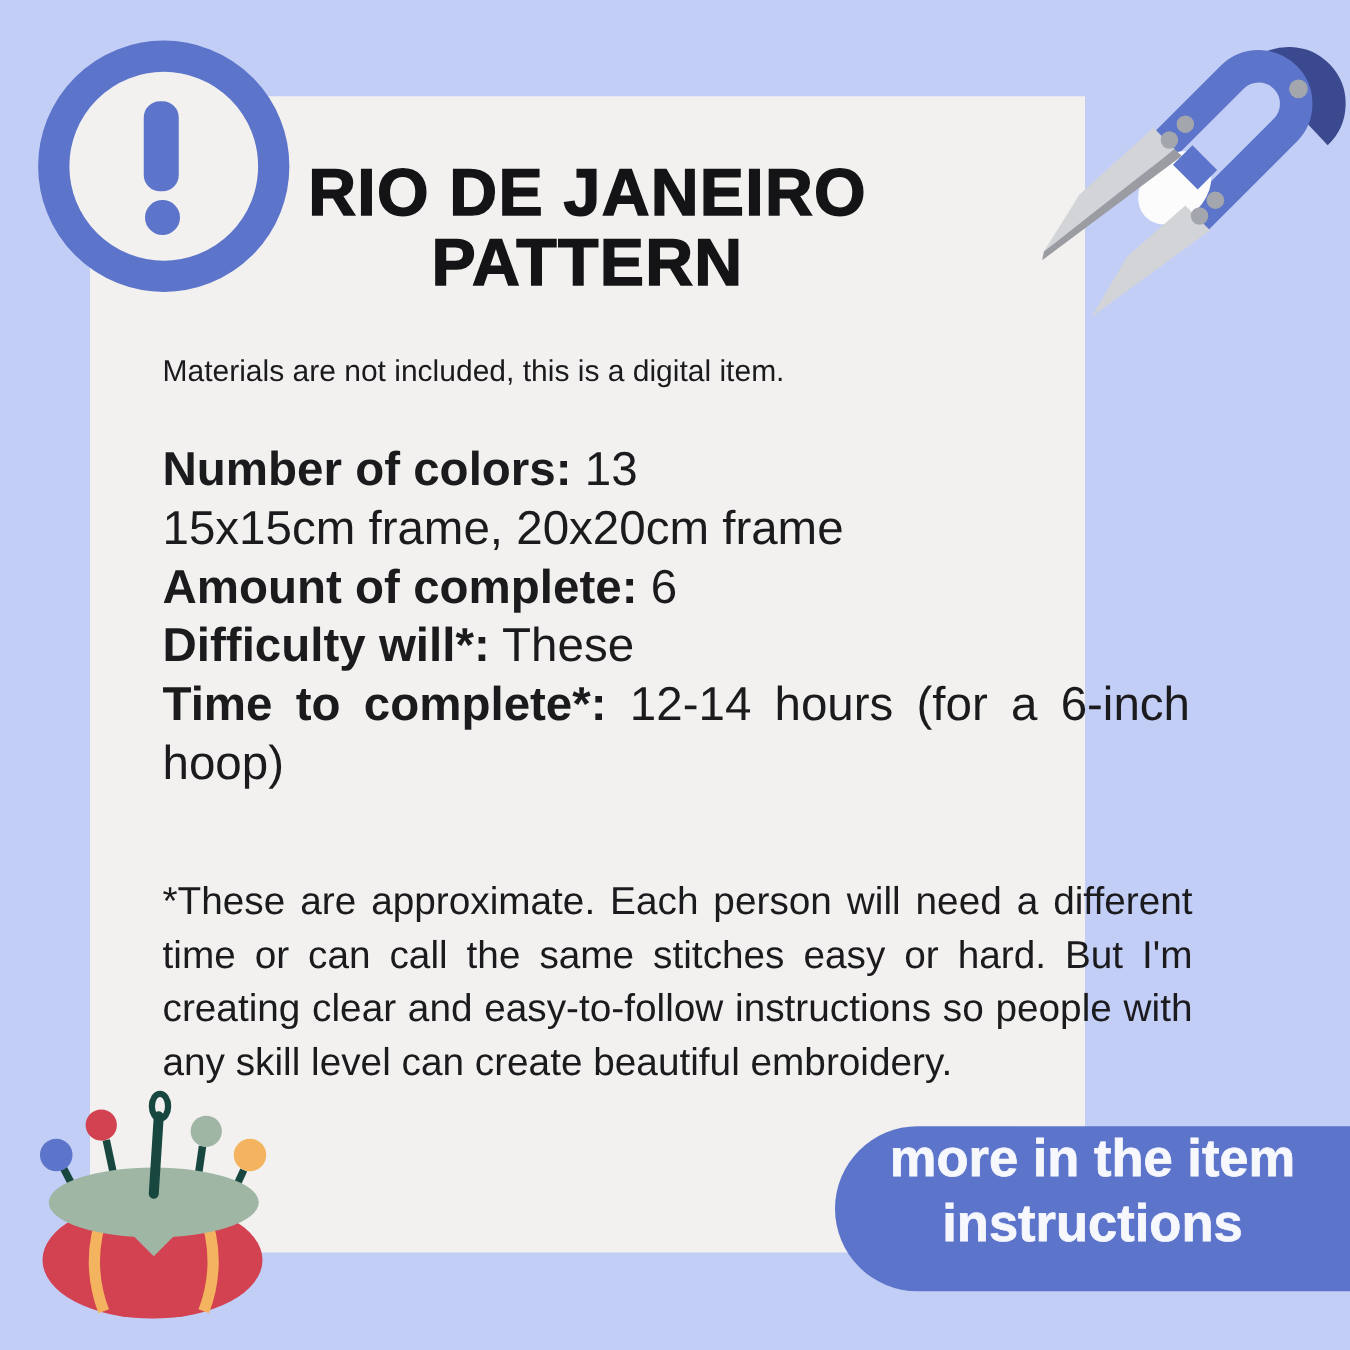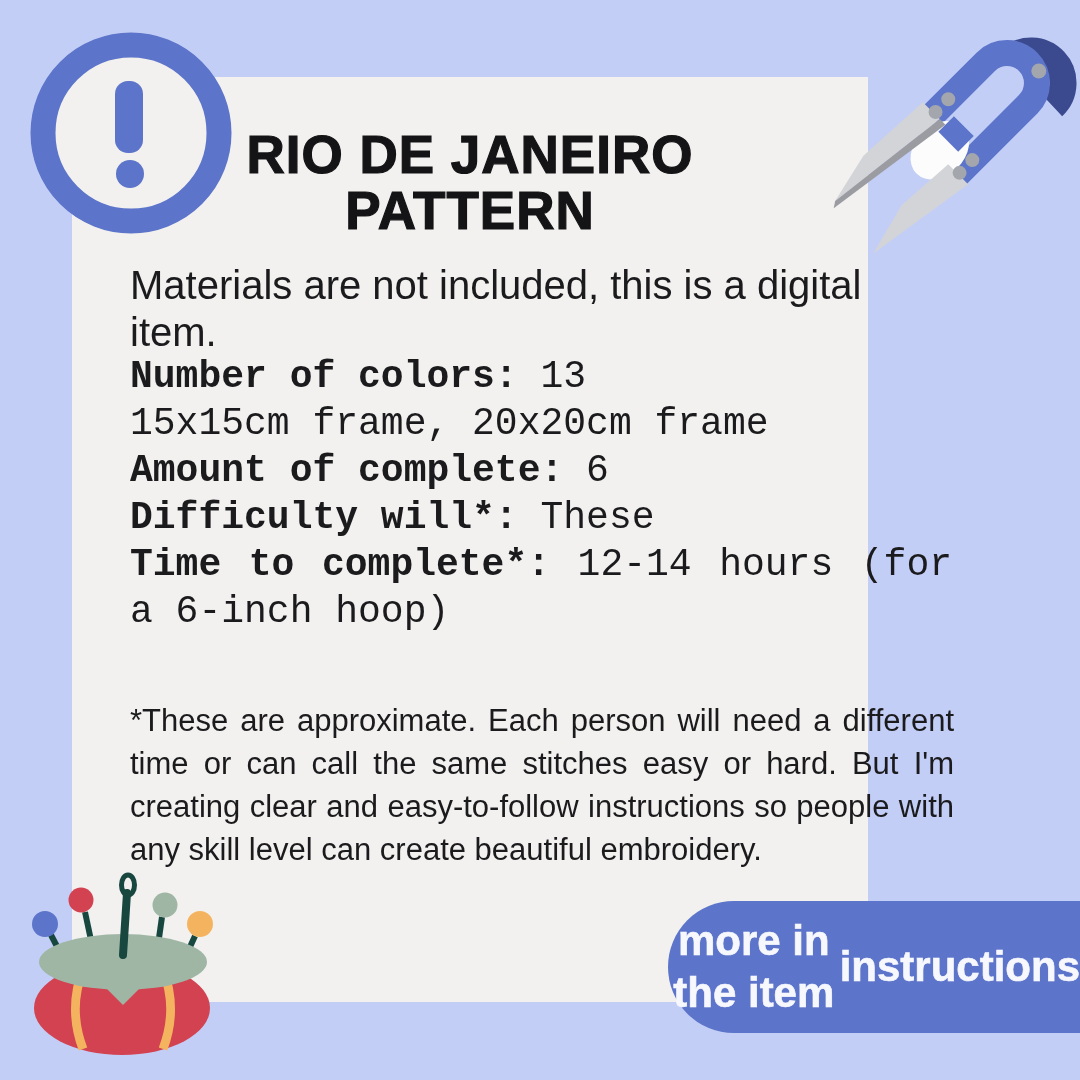--- a/index.html
+++ b/index.html
@@ -37,26 +37,26 @@
     text-align:center;
     font-weight:bold;
     font-size:53px;
     line-height:56px;
     letter-spacing:1px;
     color:#141416;
     -webkit-text-stroke:1.2px #141416;
   }
   
   .intro{
-    position:absolute;left:58px;top:185px;width:822px;
-    font-size:40px;line-height:47px;
+    position:absolute;left:58px;top:197px;width:822px;
+    font-size:24px;line-height:47px;
   }
   .details{
     position:absolute;left:58px;top:276px;width:822px;
-    font-size:38px;line-height:47px;font-family:Liberation Mono, monospace;
+    font-size:38px;line-height:47px;
   }
   .detail-line b{font-weight:bold;}
   .detail-line.stretch{text-align:justify;}
   .footnote{
     position:absolute;left:58px;top:622px;width:824px;
     font-size:31px;line-height:43px;
     text-align:justify;
   }
   
   .alert-wrap{position:absolute;left:30px;top:30px;width:205px;height:205px;}
@@ -67,21 +67,21 @@
     transform-origin:80px 150px;
   }
   
   .pincushion-wrap{position:absolute;left:15px;top:855px;width:210px;height:200px;}
   
   .cta{
     position:absolute;left:668px;top:901px;right:0;height:132px;
     background:var(--accent);
     border:none;
     border-radius:66px 0 0 66px;
-    display:flex;flex-direction:row;align-items:center;justify-content:flex-start;
+    display:flex;flex-direction:column;align-items:center;justify-content:flex-start;
     cursor:pointer;
     font-family:"Liberation Sans", sans-serif;
   }
   .cta span{
     color:var(--white_text);
     font-weight:bold;
     font-size:42px;
     line-height:52px;
     -webkit-text-stroke:0.6px var(--white_text);
   }

